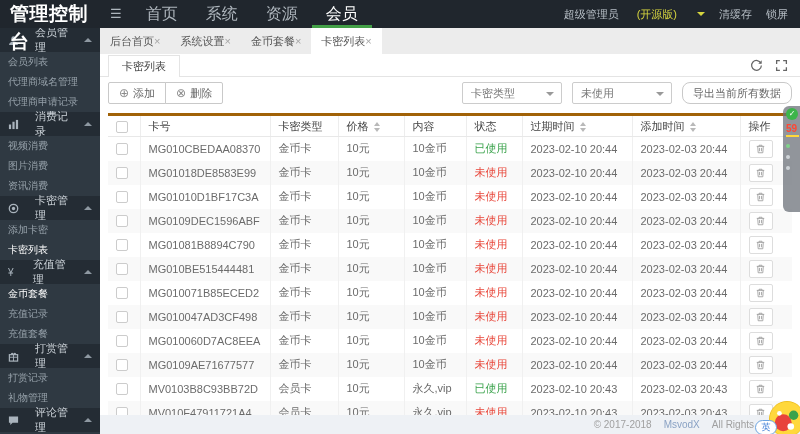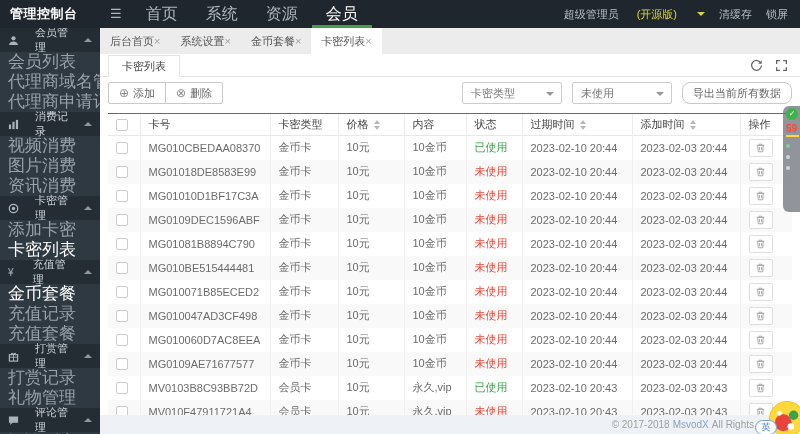--- a/index.html
+++ b/index.html
@@ -2,41 +2,41 @@
 <html><head>
 <meta charset="utf-8">
 <style>
   *{margin:0;padding:0;box-sizing:border-box}
   html,body{width:800px;height:434px;overflow:hidden}
   body{font-family:"Liberation Sans","DejaVu Sans",sans-serif;background:#fff}
   .app{position:relative;width:800px;height:434px;overflow:hidden}
 
   
   .topbar{height:28px;background:#20262d;display:flex;align-items:stretch;color:#b6bec5;position:relative;z-index:5}
-  .brand{width:100px;flex:0 0 100px;color:#fff;font-size:13px;font-weight:700;line-height:28px;padding-left:10px;letter-spacing:.5px}
+  .brand{width:100px;flex:0 0 100px;color:#fff;font-size:19px;font-weight:700;line-height:28px;padding-left:10px;letter-spacing:.5px}
   .hamburger{line-height:28px;font-size:13px;padding:0 10px;color:#aeb6bd;cursor:pointer}
   .topnav{display:flex}
   .nav-item{position:relative;line-height:28px;padding:0 14px;font-size:16px;color:#aeb6bd;cursor:pointer}
   .nav-item.active{color:#fff}
   .nav-item.active::after{content:"";position:absolute;left:0;right:0;bottom:0;height:3px;background:#43a047}
   .topbar-right{margin-left:auto;display:flex;align-items:center;gap:14px;padding-right:12px;font-size:11px}
   .user{display:flex;align-items:center;gap:18px;cursor:pointer}
   .edition{color:#d6d53f}
   .caret-down{width:0;height:0;border-left:4px solid transparent;border-right:4px solid transparent;border-top:4px solid #d6d53f;margin-left:2px}
   .top-link{cursor:pointer}
 
   
   .body{display:flex;height:406px}
   .sidebar{width:100px;flex:0 0 100px;background:#2f3942;overflow:hidden}
   .side-head{height:24px;display:flex;align-items:center;gap:16px;background:#242c34;color:#ccd3d9;font-size:11px;padding:0 8px;cursor:pointer}
   .side-head .sicon{width:11px;height:11px;display:inline-flex}
   .side-head .sicon svg{width:11px;height:11px}
   .side-head .yen{font-size:10px;color:#aab4bd;line-height:11px}
   .arrow-up{margin-left:auto;width:0;height:0;border-left:4px solid transparent;border-right:4px solid transparent;border-bottom:4px solid #8e98a1}
-  .side-item{height:20px;line-height:20px;font-size:17px;color:#96a1aa;padding-left:8px;cursor:pointer;white-space:nowrap}
+  .side-item{height:20px;line-height:20px;font-size:10px;color:#96a1aa;padding-left:8px;cursor:pointer;white-space:nowrap}
   .side-item.active{color:#fff}
 
   .main{flex:1;display:flex;flex-direction:column;min-width:0}
   .tabbar{height:26px;flex:0 0 26px;background:#ececec;display:flex;align-items:stretch}
   .tab{display:flex;align-items:center;gap:0;padding:0 10px;font-size:11px;color:#555;cursor:pointer}
   .tab.active{background:#fff}
   .tab-close{color:#a5a5a5;font-size:11px;cursor:pointer}
 
   .content{flex:1;background:#fff;display:flex;flex-direction:column;overflow:hidden;position:relative}
   .panel-tabs{height:23px;flex:0 0 23px;border-bottom:1px solid #e4e4e4;display:flex;align-items:flex-end;padding:0}
@@ -50,37 +50,37 @@
   .btn-group{display:flex}
   .btn-group .btn:first-child{border-radius:2px 0 0 2px}
   .btn-group .btn:last-child{border-radius:0 2px 2px 0;margin-left:-1px}
   .filters{margin-left:auto;display:flex;align-items:center;gap:10px}
   .select{position:relative;width:100px;height:22px;line-height:20px;border:1px solid #ccc;border-radius:2px;background:#fff;font-size:11px;color:#777;padding:0 18px 0 8px;cursor:pointer}
   .select::after{content:"";position:absolute;right:7px;top:9px;width:0;height:0;border-left:4px solid transparent;border-right:4px solid transparent;border-top:4px solid #999}
   .btn.export{border-radius:8px}
 
   .table-wrap{flex:1;overflow:hidden;padding:4px 8px 0 8px}
   table{width:100%;border-collapse:collapse;table-layout:fixed}
-  th{height:22px;font-size:11px;font-weight:400;color:#444;text-align:left;padding-left:8px;border-top:1px solid #a16207;border-bottom:1px solid #e8e8e8;background:#fff;white-space:nowrap}
+  th{height:22px;font-size:11px;font-weight:400;color:#444;text-align:left;padding-left:8px;border-top:3px solid #a16207;border-bottom:1px solid #e8e8e8;background:#fff;white-space:nowrap}
   th + th{border-left:1px solid #ededed}
   td{height:24px;font-size:11px;color:#6b6b6b;padding-left:8px;white-space:nowrap;overflow:hidden}
   td + td{border-left:1px solid #f0f0f0}
   tbody tr:nth-child(even){background:#f9f9f9}
   .c-cb,.c-op{text-align:left}
   .cb{display:inline-block;width:12px;height:12px;border:1px solid #ccc;border-radius:2px;background:#fff;vertical-align:middle;cursor:pointer}
   .sort{display:inline-flex;flex-direction:column;margin-left:5px;vertical-align:middle;cursor:pointer}
   .sort i{display:block;width:0;height:0;border-left:3px solid transparent;border-right:3px solid transparent}
   .sort .up{border-bottom:4px solid #b9b9b9;margin-bottom:2px}
   .sort .down{border-top:4px solid #b9b9b9}
   .used{color:#3aa24b}
   .unused{color:#e8473b}
   .op-btn{width:24px;height:18px;border:1px solid #ddd;border-radius:2px;background:#fff;display:inline-flex;align-items:center;justify-content:center;cursor:pointer;padding:0}
   .op-btn svg{width:9px;height:10px;display:block}
 
-  .footerbar{flex:0 0 19px;background:#eef1f5;display:flex;align-items:center;justify-content:flex-end;padding-right:46px;font-size:10px;color:#a0a0a0;gap:3px}
+  .footerbar{flex:0 0 19px;background:#eef1f5;display:flex;align-items:center;justify-content:flex-end;padding-right:46px;font-size:10px;color:#a0a0a0;gap:12px}
   .footerbar .fbrand{color:#8aa2c4}
 
   
   .ext-widget{position:absolute;right:-9px;top:106px;width:26px;height:106px;background:rgba(108,114,121,.75);border-radius:6px;z-index:9;padding:2px 0 0 3px}
   .ext-check{width:12px;height:12px;border-radius:50%;background:#3cb54a;color:#fff;font-size:8px;line-height:12px;text-align:center}
   .ext-score{font-size:10px;font-weight:700;color:#ff4733;margin-top:3px;line-height:11px}
   .ext-bar{width:13px;height:2px;background:#ffd83a;margin-top:1px}
   .ext-dot{width:4px;height:4px;border-radius:50%;background:#cfd4d8;margin-top:7px}
   .ext-dot.g{background:#7fd28a}
 

